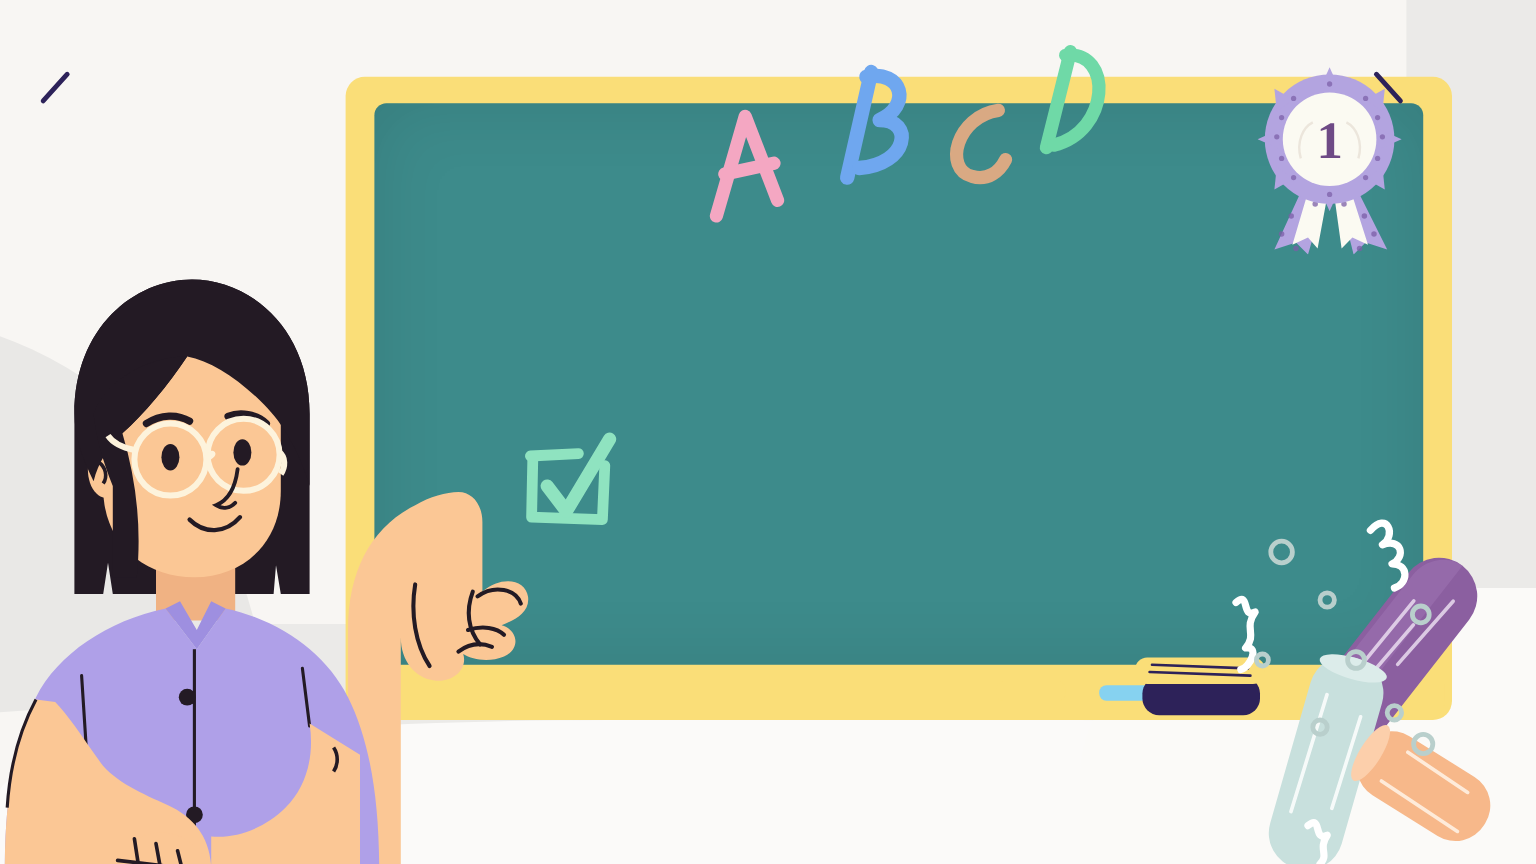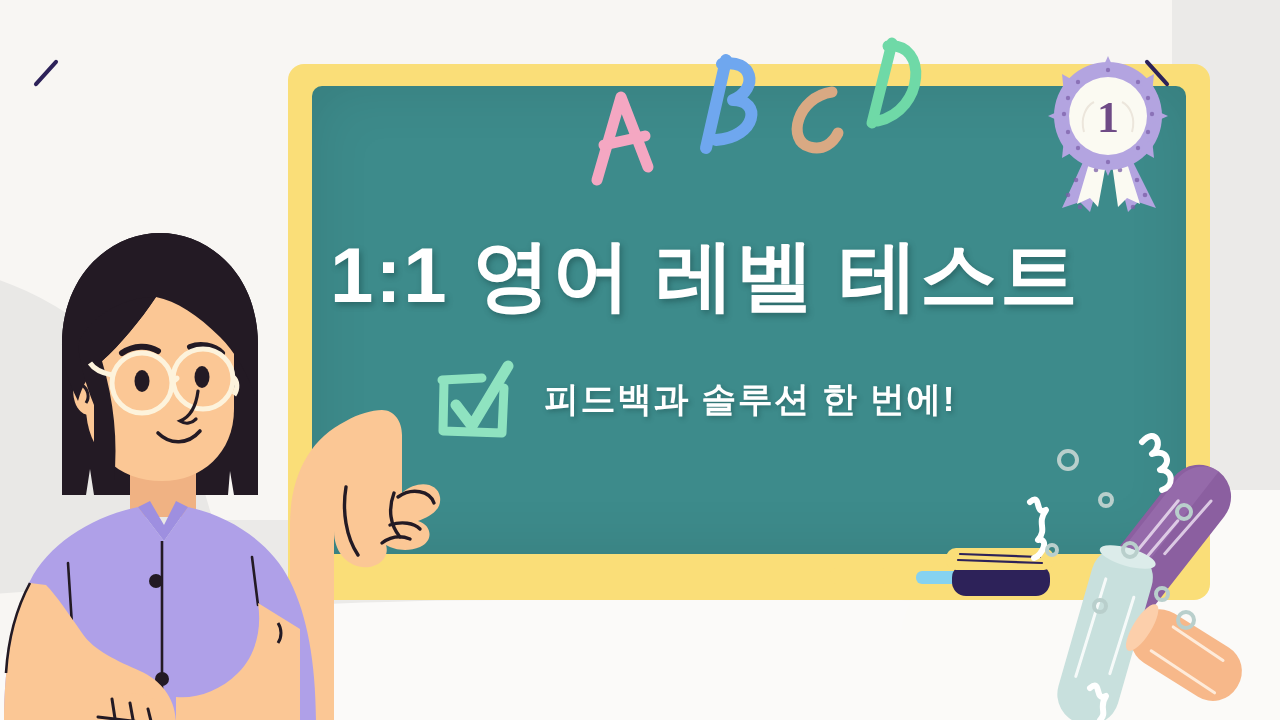--- a/index.html
+++ b/index.html
@@ -132,33 +132,29 @@
         <path d="M832 92 C797 97 786 141 810 147 C823 151 833 143 838 133"></path>
       </g>
 
       <g stroke="#6FD9A7" stroke-width="11">
         <path d="M872 123 L892 43"></path>
         <path d="M888 46 C928 42 925 110 878 121"></path>
       </g>
     </g>
   </svg>
 
-  <div class="title-wrap">
-    <div class="main-title">1:1 영어 레벨 테스트</div>
-  </div>
 
   <div class="sub-row">
     <svg width="92" height="82" viewBox="0 0 92 82">
       <g fill="none" stroke="#8FE3C0" stroke-linecap="round" stroke-linejoin="round">
         <path d="M14 24 L13 73 L72 75 L74 30" stroke-width="9"></path>
         <path d="M12 22 L52 20" stroke-width="9"></path>
         <path d="M26 47 L42 68 L78 8" stroke-width="11"></path>
       </g>
     </svg>
-    <div class="sub-title">피드백과 솔루션 한 번에!</div>
   </div>
 
   <svg class="ribbon" viewBox="0 0 152 160">
 
     <g>
       <path d="M52 108 L30 156 L48 150 L58 160 L72 112 Z" fill="#B3A4E0"></path>
       <path d="M100 108 L124 156 L106 150 L96 160 L84 112 Z" fill="#B3A4E0"></path>
       <path d="M58 108 L45 152 L58 146 L66 155 L74 112 Z" fill="#FBFAF2"></path>
       <path d="M94 108 L108 152 L95 146 L86 155 L80 112 Z" fill="#FBFAF2"></path>
       <g fill="#7B5EA7" opacity=".75">

